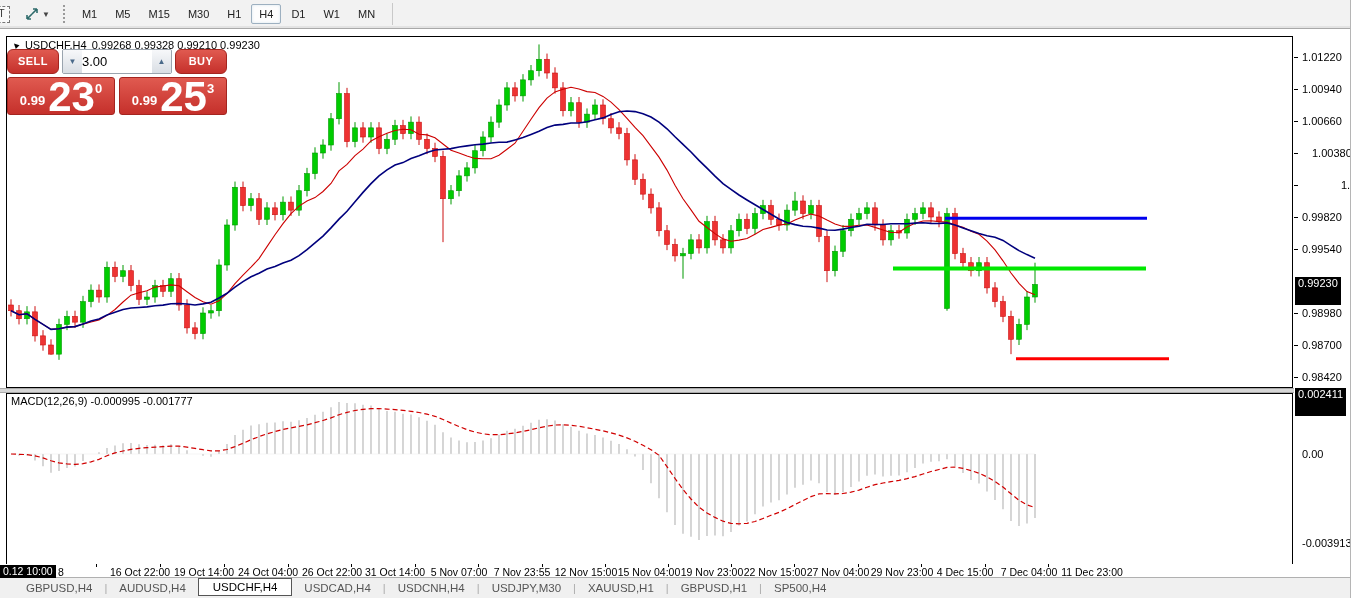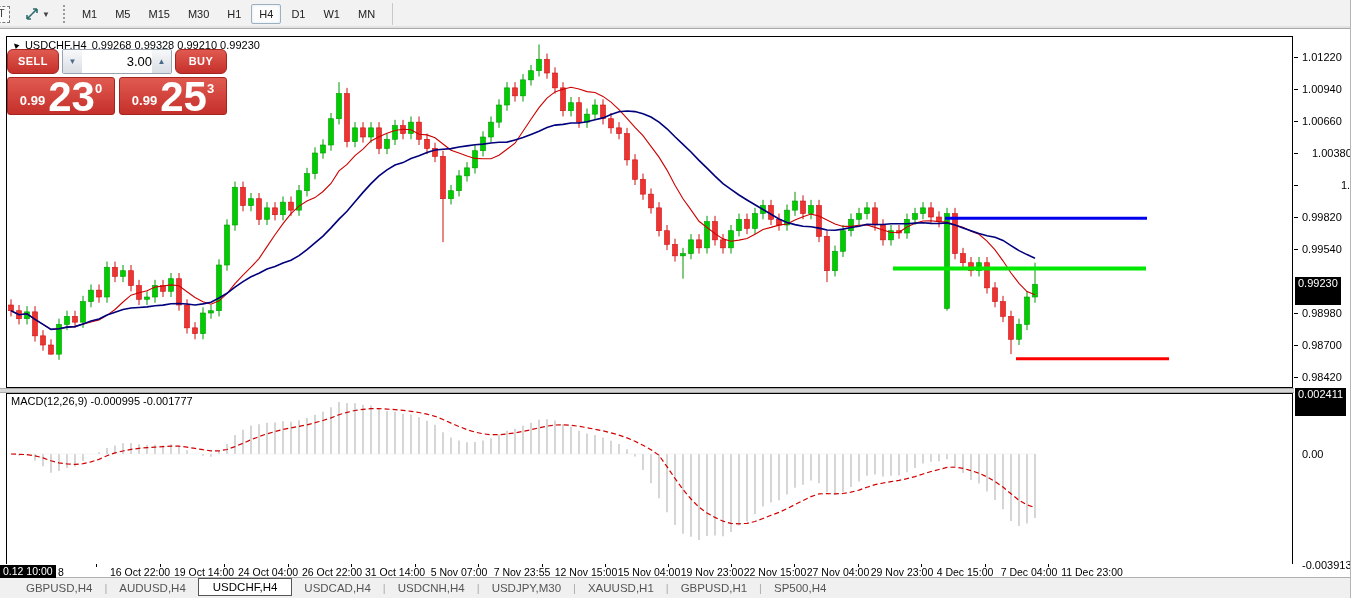--- a/index.html
+++ b/index.html
@@ -50,21 +50,21 @@
   .time-partial{position:absolute;left:58px;top:2px;font-size:10.5px;color:#000;}
   
   .trade-panel{position:absolute;left:7px;top:19px;width:220px;z-index:6;}
   .tp-row1{display:flex;gap:3px;height:25px;margin-bottom:3px;}
   .tp-btn{flex:0 0 50px;background:linear-gradient(180deg,#e05a50,#c5302b);
           border:1px solid #a42520;border-radius:6px;color:#fff;font-size:11px;
           font-weight:bold;text-align:center;line-height:23px;letter-spacing:0.5px;}
   .spinner{flex:1;display:flex;border:1px solid #9aa4ae;border-radius:2px;overflow:hidden;background:#fff;}
   .spin-btn{width:19px;background:linear-gradient(180deg,#f7f8fa,#d9dee4);border:0;
             font-size:8px;color:#4a6a8a;text-align:center;line-height:23px;}
-  .spin-val{flex:1;font-size:13px;color:#000;text-align:right;line-height:23px;}
+  .spin-val{flex:1;font-size:13px;color:#000;text-align:left;line-height:23px;}
   .tp-row2{display:flex;gap:4px;height:38px;}
   .pp{flex:1;background:linear-gradient(180deg,#e05a50,#c5302b);border:1px solid #a42520;
       border-radius:3px;color:#fff;display:flex;justify-content:center;align-items:flex-start;}
   .pp-small{font-size:13px;font-weight:bold;align-self:flex-end;padding-bottom:6px;margin-right:3px;}
   .pp-big{font-size:42px;font-weight:bold;line-height:37px;}
   .pp-sup{font-size:13px;font-weight:bold;margin-top:3px;}
   
   .tabbar{position:absolute;left:0;bottom:0;width:100%;height:21px;background:#f0f0f0;
           border-top:1px solid #b0b0b0;display:flex;align-items:center;padding-left:14px;
           box-sizing:border-box;}
@@ -598,21 +598,21 @@
       <div class="axis-tick" style="top: 218.5px;"></div>
       <div class="axis-lbl" style="top: 213px;">0.99540</div>
       <div class="axis-tick" style="top: 282.5px;"></div>
       <div class="axis-lbl" style="top: 277px;">0.98980</div>
       <div class="axis-tick" style="top: 314.5px;"></div>
       <div class="axis-lbl" style="top: 309px;">0.98700</div>
       <div class="axis-tick" style="top: 346.5px;"></div>
       <div class="axis-lbl" style="top: 341px;">0.98420</div>
       <div class="badge" style="top: 247.429px;">0.99230</div>
       <div class="axis-lbl" style="top: 418px;">0.00</div>
-      <div class="axis-lbl" style="top: 529px;">-0.003913</div>
+      <div class="axis-lbl" style="top: 507px;">-0.003913</div>
       <div class="badge" style="top: 358px;">0.002411</div>
     </div>
 </div>
 
 <div class="tabbar" id="tabbar">
     <div class="tab">GBPUSD,H4</div>
     <span class="tab-sep">|</span>
     <div class="tab">AUDUSD,H4</div>
     <div class="tab active">USDCHF,H4</div>
     <div class="tab">USDCAD,H4</div>

